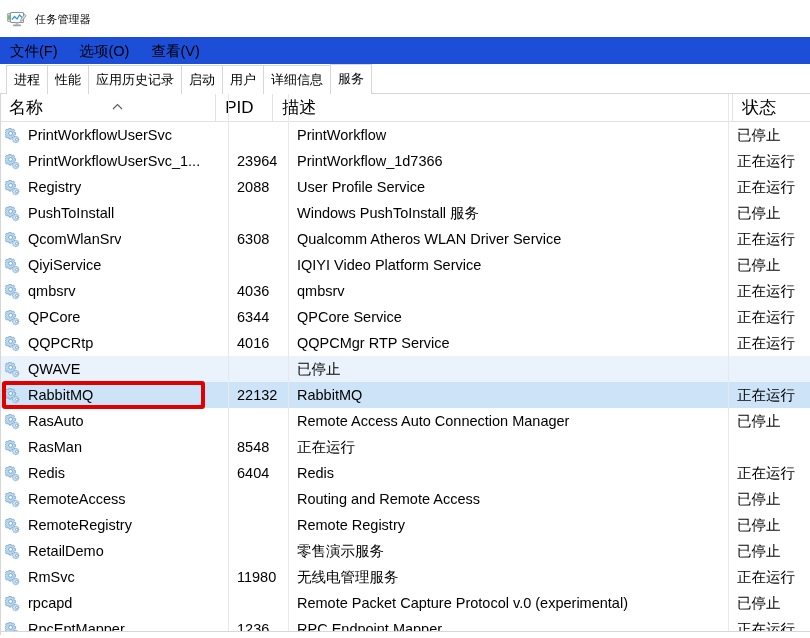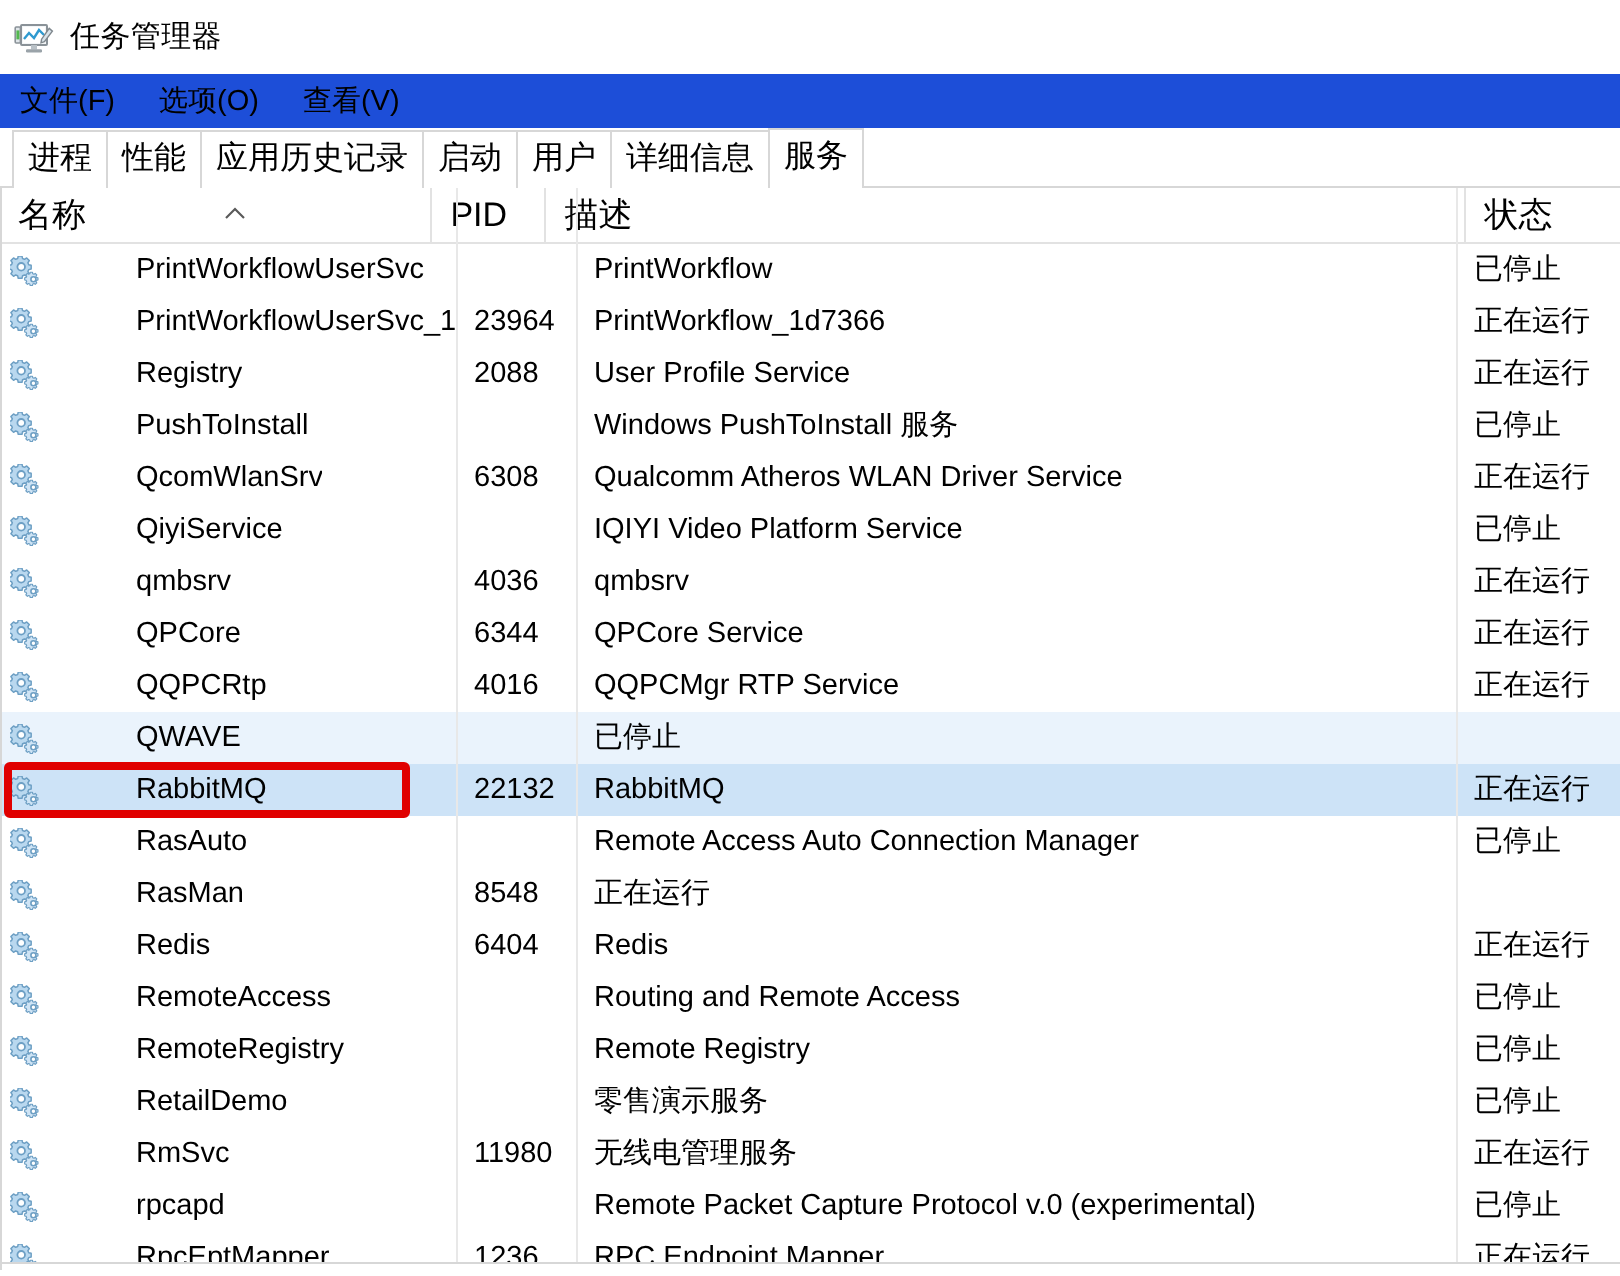--- a/index.html
+++ b/index.html
@@ -34,21 +34,21 @@
   }
   .app-icon {
     width: 20px;
     height: 18px;
     margin-right: 8px;
     flex: 0 0 auto;
     position: relative;
     top: 1px;
   }
   .title-text {
-    font-size: 15px;
+    font-size: 11px;
     line-height: 18px;
     color: #000000;
     letter-spacing: 0.2px;
   }
 
   
   .menubar {
     height: 27px;
     display: flex;
     align-items: center;
@@ -80,21 +80,21 @@
     content: "";
     position: absolute;
     left: 0;
     right: 0;
     bottom: 0;
     height: 1px;
     background: #d7d7d7;
   }
   .tab {
     position: relative;
-    font-size: 16px;
+    font-size: 13px;
     line-height: 18px;
     padding: 5px 7px 5px 7px;
     border: 1px solid #d7d7d7;
     border-bottom: none;
     background: #ffffff;
     margin-right: -1px;
     white-space: nowrap;
     cursor: default;
     z-index: 1;
     box-sizing: border-box;
@@ -171,21 +171,20 @@
     box-sizing: border-box;
     height: 26px;
     display: flex;
     align-items: center;
     white-space: nowrap;
     overflow: hidden;
   }
   .cell.c-name {
     width: 228px;
     padding-left: 5px;
-    gap: 40px;
   }
   .cell.c-pid {
     width: 60px;
     padding-left: 9px;
   }
   .cell.c-desc {
     width: 440px;
     padding-left: 9px;
   }
   .cell.c-status {

